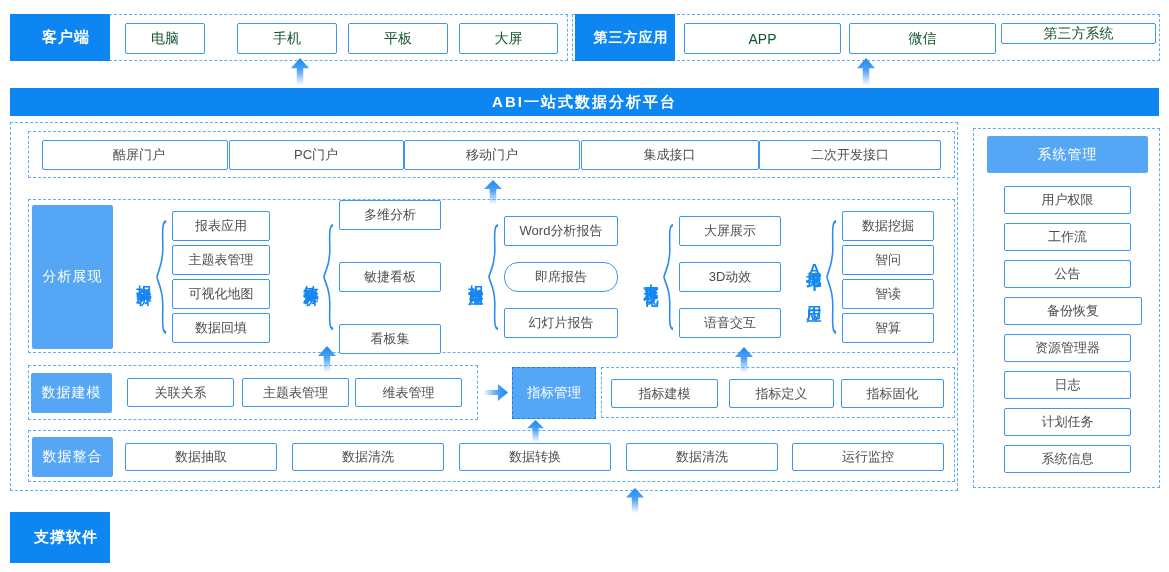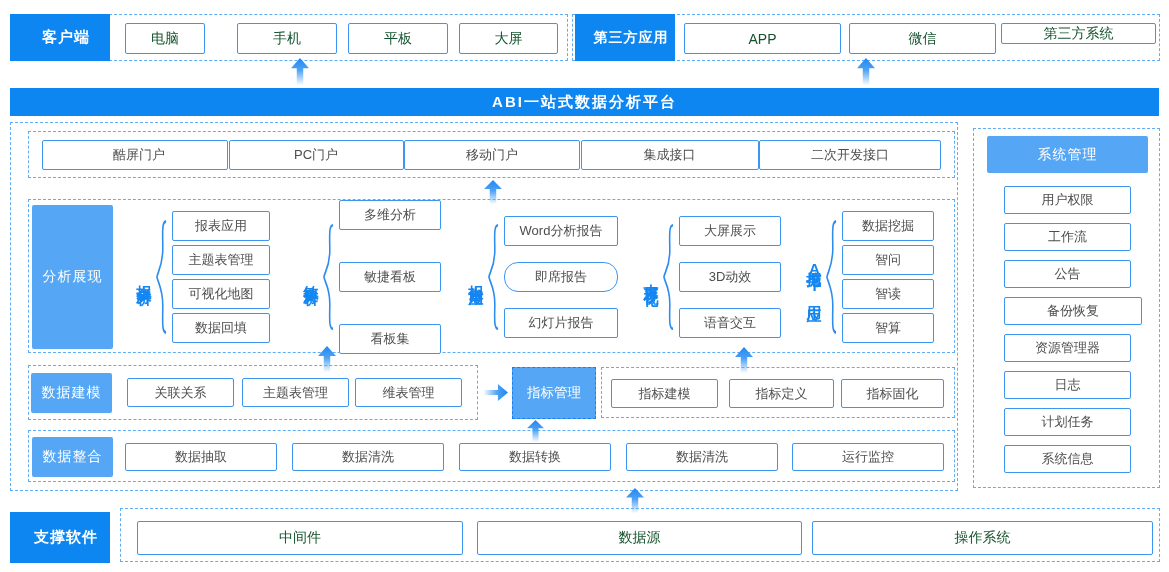--- a/index.html
+++ b/index.html
@@ -175,20 +175,15 @@
     <div class="abs box" style="left:30px;top:131px;width:127px;height:28px;">公告</div>
     <div class="abs box" style="left:30px;top:168px;width:138px;height:28px;">备份恢复</div>
     <div class="abs box" style="left:30px;top:205px;width:127px;height:28px;">资源管理器</div>
     <div class="abs box" style="left:30px;top:242px;width:127px;height:28px;">日志</div>
     <div class="abs box" style="left:30px;top:279px;width:127px;height:28px;">计划任务</div>
     <div class="abs box" style="left:30px;top:316px;width:127px;height:28px;">系统信息</div>
   </div>
 
   <div class="abs up-arrow" style="left:626px;top:488px;width:18px;height:25px;z-index:3;"></div>
 
-  <div class="abs dashed" style="left:120px;top:508px;width:1040px;height:54px;">
-    <div class="abs box big" style="left:16px;top:12px;width:326px;height:34px;">中间件</div>
-    <div class="abs box big" style="left:356px;top:12px;width:325px;height:34px;">数据源</div>
-    <div class="abs box big" style="left:691px;top:12px;width:341px;height:34px;">操作系统</div>
-  </div>
   <div class="abs solid" style="left:10px;top:512px;width:100px;height:51px;">支撑软件</div>
 
 </div>
 
 </body></html>

